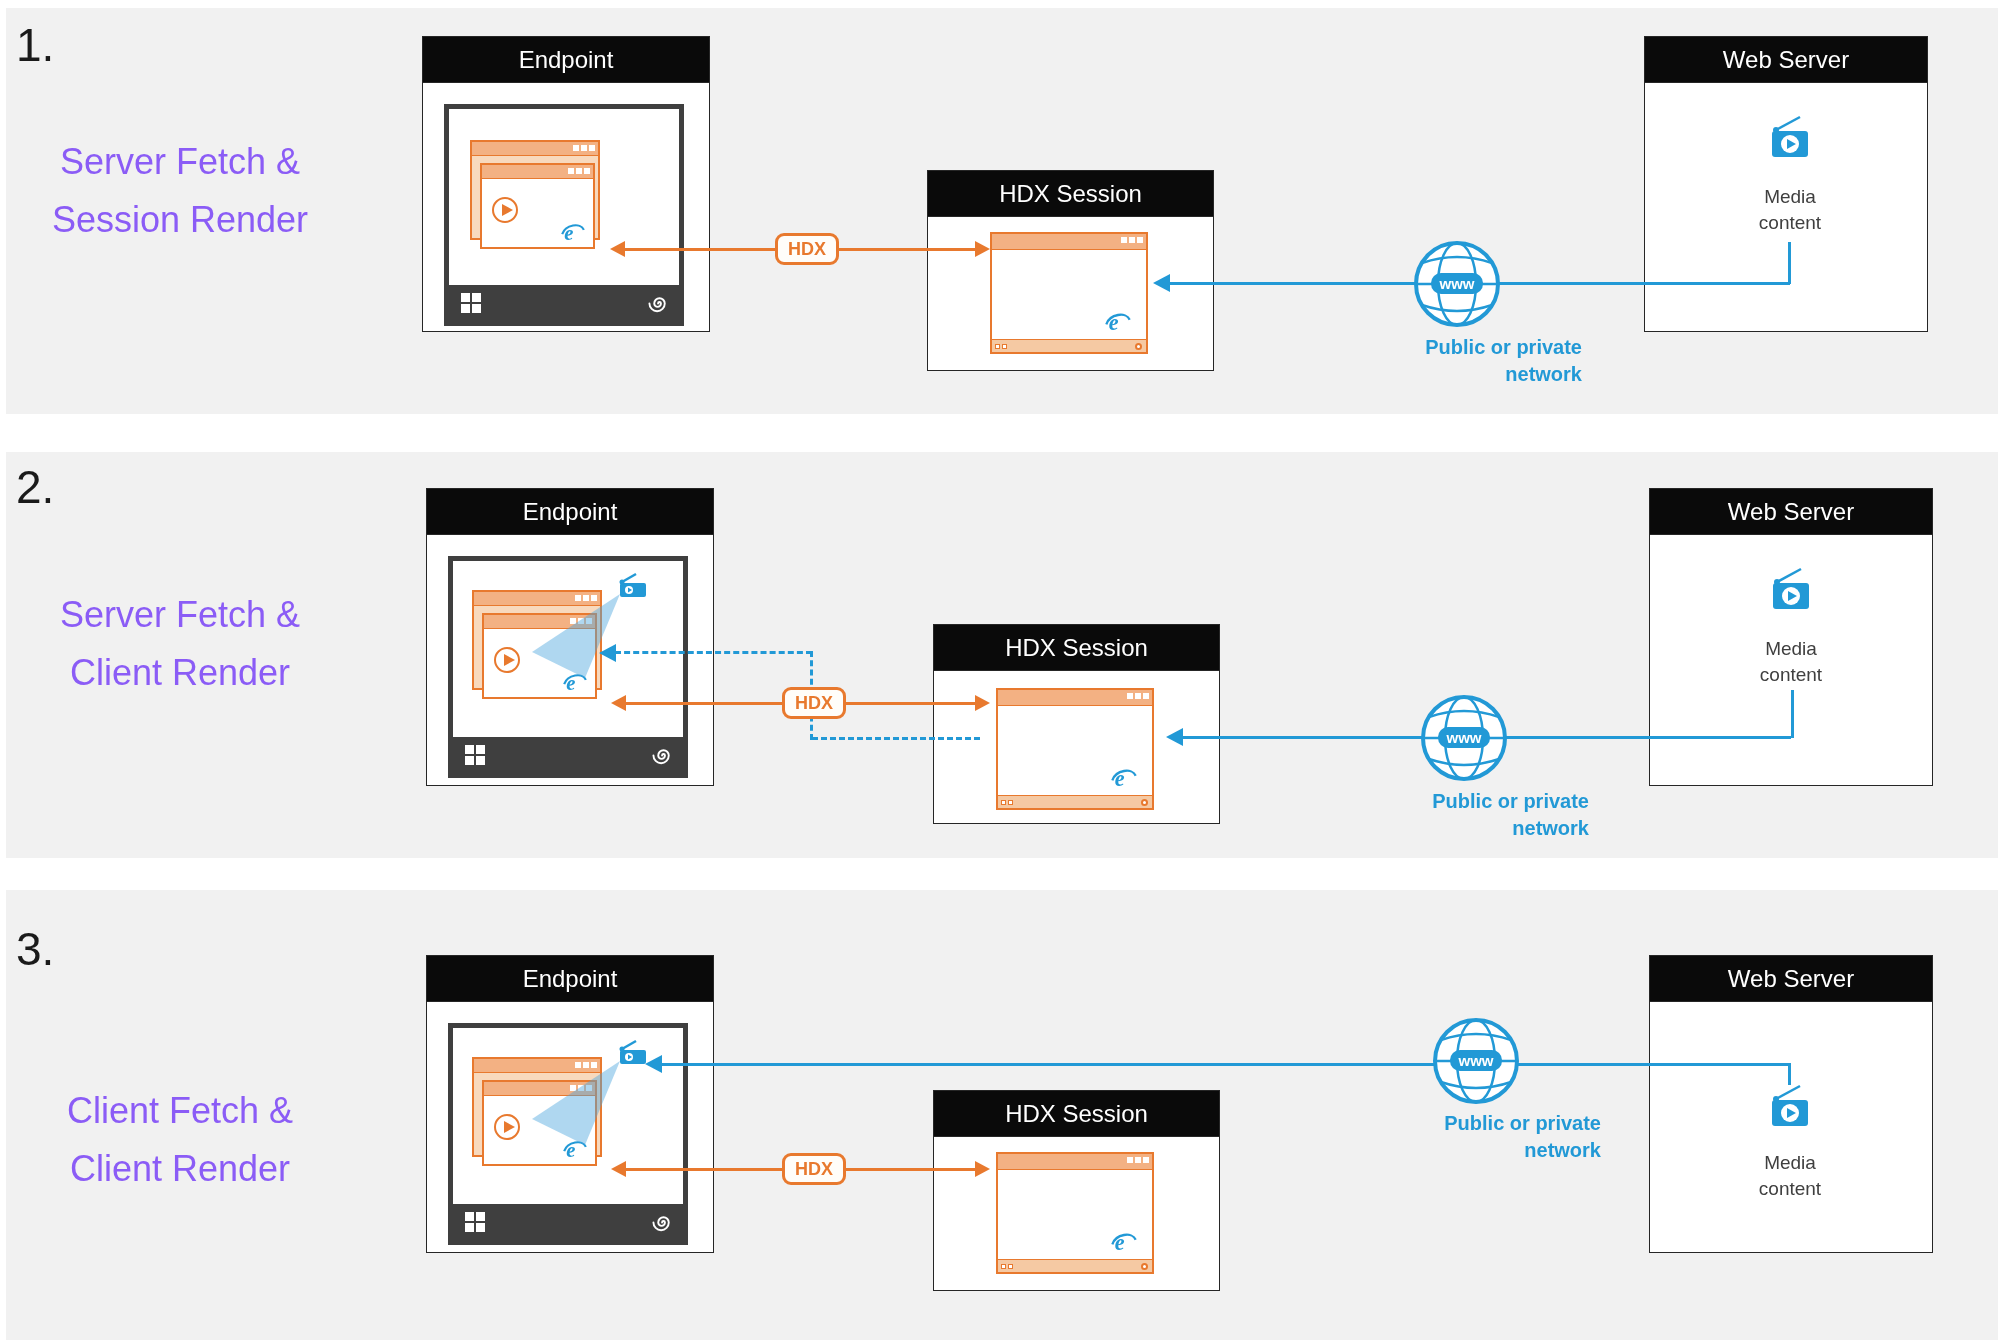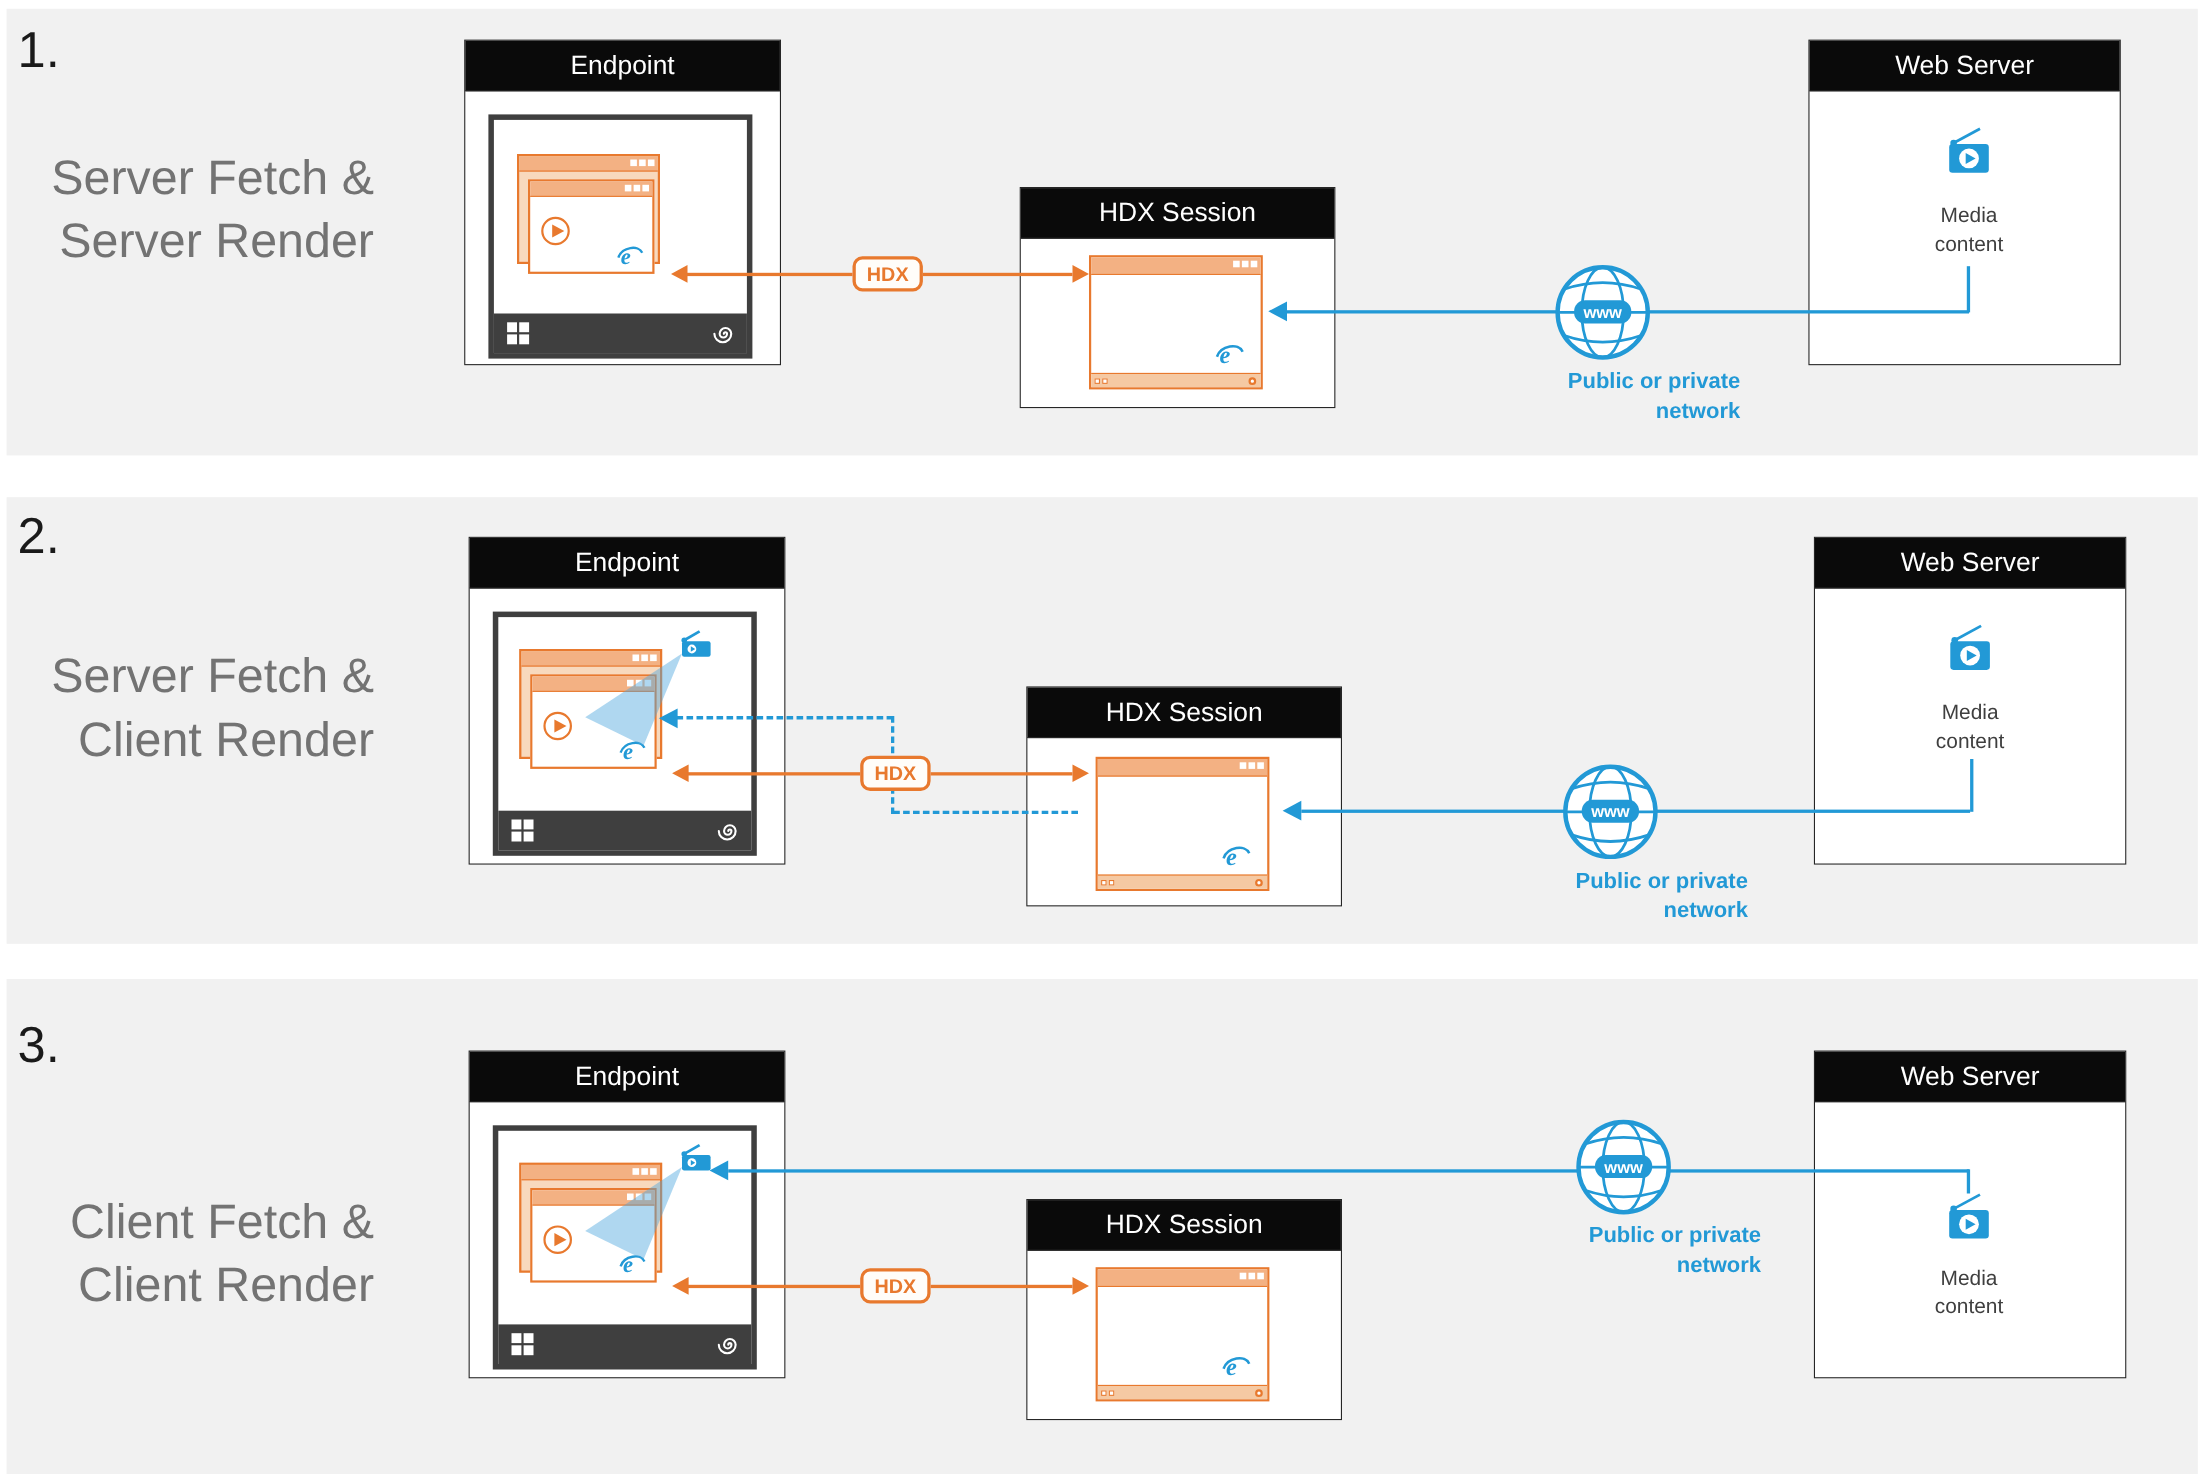--- a/index.html
+++ b/index.html
@@ -5,21 +5,21 @@
   * { box-sizing: border-box; margin: 0; padding: 0; }
   html,body { width:2004px; height:1342px; }
   body {
     position: relative;
     background: #ffffff;
     font-family: "Liberation Sans", sans-serif;
     overflow: hidden;
   }
   .band { position:absolute; left:6px; width:1992px; background:#f1f1f1; }
   .rownum { position:absolute; font-size:46px; color:#1a1a1a; }
-  .rowtitle { position:absolute; font-size:44px; color:#737373; text-align:right; line-height:58px; width:320px; }
+  .rowtitle { position:absolute; font-size:36px; color:#8b5cf6; text-align:center; line-height:58px; width:320px; }
   .box { position:absolute; background:#fff; border:1px solid #262626; }
   .bhead { height:46px; background:#0a0a0a; color:#fff; font-size:24px; display:flex; align-items:center; justify-content:center; border-bottom:1px solid #262626; }
   .monitor { position:absolute; border:5px solid #3f3f3f; background:#fff; }
   .tbar { position:absolute; left:0; right:0; bottom:0; height:36px; background:#3f3f3f; }
   .winlogo { position:absolute; left:12px; bottom:8px; width:20px; height:20px; display:grid; grid-template-columns:1fr 1fr; grid-template-rows:1fr 1fr; gap:2px; }
   .winlogo i { background:#fff; display:block; }
   .spiral { position:absolute; right:8px; bottom:6px; }
   .owin { position:absolute; border:2px solid #e8792e; background:#f8d9bd; }
   .owin.front { background:#ffffff; }
   .otitle { height:14px; background:#f3b183; position:relative; border-bottom:1px solid #e8792e; }
@@ -50,21 +50,21 @@
   .globe { position:absolute; }
   .beam { position:absolute; }
 </style>
 </head>
 <body>
 
 <div class="band" style="top:8px;height:406px"></div>
 <div class="rownum" style="left:16px;top:18px">1.</div>
 <div class="rowtitle" style="left:20px;top:133px">
   <div>Server Fetch &amp;</div>
-  <div>Server Render</div>
+  <div>Session Render</div>
 </div>
 
 <div class="box" style="left:422px;top:36px;width:288px;height:296px">
   <div class="bhead">Endpoint</div>
 </div>
 <div class="monitor" style="left:444px;top:104px;width:240px;height:222px">
   <div class="tbar">
     <div class="winlogo">
         <i></i>
         <i></i>

